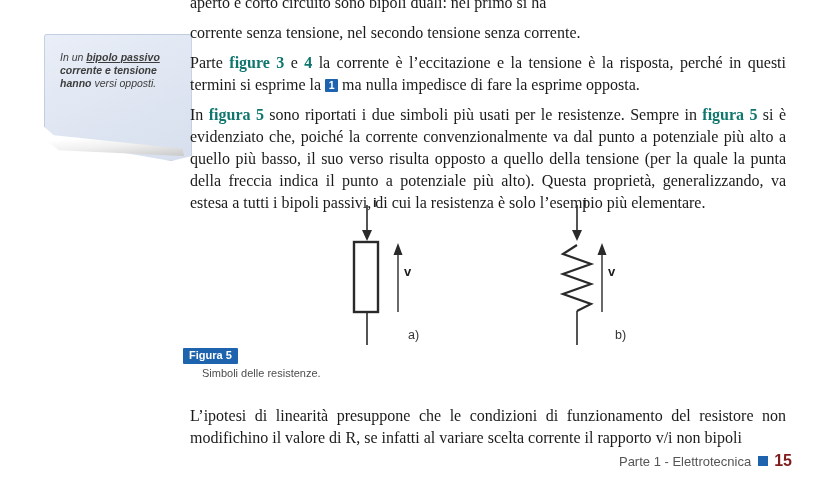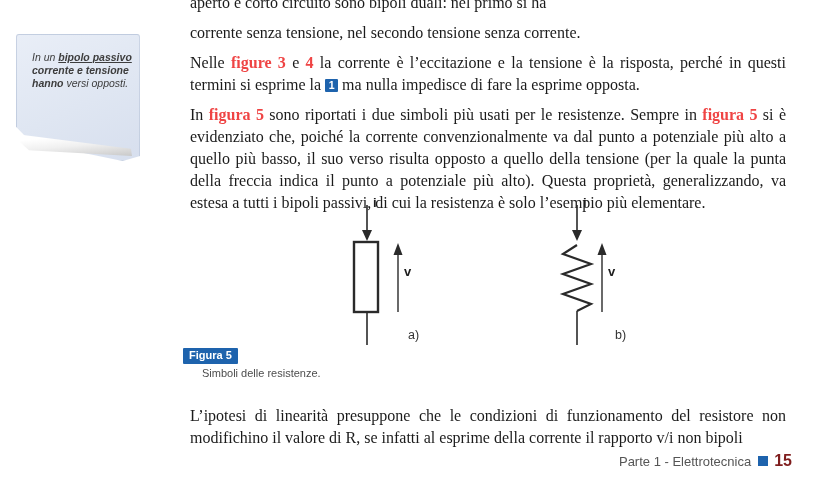--- a/index.html
+++ b/index.html
@@ -2,21 +2,21 @@
 <html><head>
 <meta charset="utf-8">
 <style>
   html,body { margin:0; padding:0; background:#ffffff; }
   .page {
     position:relative; width:831px; height:480px; background:#ffffff;
     overflow:hidden; font-family:"Liberation Serif", serif;
   }
 
   
-  .note { position:absolute; left:16px; top:34px; width:124px; height:127px; }
+  .note { position:absolute; left:44px; top:34px; width:148px; height:127px; }
   .note-paper {
     position:absolute; inset:0;
     background:linear-gradient(155deg,#e9eef7 0%,#dfe6f2 55%,#d7dfee 100%);
     border:1px solid rgba(150,165,195,0.35);
     border-radius:3px;
     clip-path:polygon(0 0, 100% 0, 100% 96%, 86% 100%, 12% 85%, 0 73%);
   }
   .note-curl {
     position:absolute; left:4px; right:8px; bottom:5px; height:24px;
     background:linear-gradient(175deg,#ffffff 25%,#f0f0f0 55%,#c9c9c9 100%);
@@ -31,21 +31,21 @@
   .nb { font-weight:bold; }
   .nu { text-decoration:underline; }
 
   
   .main-col { position:absolute; left:182px; top:-16px; width:612px; }
   .main-col p, .bottom-col p {
     margin:8px; text-align:justify;
     font-size:16px; line-height:22px; color:#1b1b1b;
   }
   .clipped { white-space:nowrap; overflow:hidden; }
-  .ref { color:#ef4444; font-weight:bold; }
+  .ref { color:#0f766e; font-weight:bold; }
   .it { }
   .fbadge {
     display:inline-block; background:#1e63ad; color:#ffffff;
     width:13px; height:13px; line-height:13px; text-align:center;
     font-family:"Liberation Sans", sans-serif; font-weight:bold;
     font-size:10.5px; vertical-align:1px; border-radius:1px;
   }
   .bottom-col { position:absolute; left:182px; top:397px; width:612px; }
 
   
@@ -86,21 +86,21 @@
 
   <div class="note">
     <div class="note-paper"></div>
     <div class="note-curl"></div>
     <div class="note-text"><span>In un </span><span class="nb nu">bipolo passivo</span><span> </span><span class="nb">corrente e tensione hanno</span><span> versi opposti.</span></div>
   </div>
 
   <div class="main-col">
     <p class="clipped">aperto e corto circuito sono bipoli duali: nel primo si ha</p>
     <p>corrente senza tensione, nel secondo tensione senza corrente.</p>
-    <p><span>Nelle </span><span class="ref">figure 3</span><span> e </span><span class="ref">4</span><span> la corrente è l’eccitazione e la tensione è la risposta, perché in questi termini si esprime la </span><span class="fbadge">1</span><span> ma nulla impedisce di fare la esprime opposta.</span></p>
+    <p><span>Parte </span><span class="ref">figure 3</span><span> e </span><span class="ref">4</span><span> la corrente è l’eccitazione e la tensione è la risposta, perché in questi termini si esprime la </span><span class="fbadge">1</span><span> ma nulla impedisce di fare la esprime opposta.</span></p>
     <p><span>In </span><span class="ref">figura 5</span><span> sono riportati i due simboli più usati per le resistenze. Sempre in </span><span class="ref">figura 5</span><span> si è evidenziato che, poiché la corrente convenzionalmente va dal punto a potenziale più alto a quello più basso, </span><span class="it">il suo verso risulta opposto a quello della tensione</span><span> (per la quale la punta della freccia indica il punto a potenziale più alto). Questa proprietà, generalizzando, va estesa a tutti i bipoli passivi, di cui la resistenza è solo l’esempio più elementare.</span></p>
   </div>
 
   <svg class="fig-svg" width="340" height="155" viewBox="0 0 340 155">
 
     <g>
       <line x1="37" y1="12" x2="37" y2="39" stroke="#2a2a2a" stroke-width="1.6"></line>
       <polygon points="32,37 42,37 37,48" fill="#2a2a2a"></polygon>
       <rect x="24" y="49" width="24" height="70" fill="#ffffff" stroke="#2a2a2a" stroke-width="2.4"></rect>
       <line x1="37" y1="119" x2="37" y2="152" stroke="#2a2a2a" stroke-width="1.6"></line>
@@ -122,21 +122,21 @@
   <span class="fig-label" style="left:404px; top:264px;">v</span>
   <span class="fig-sub" style="left:408px; top:328px;">a)</span>
   <span class="fig-label" style="left:583px; top:195px;">i</span>
   <span class="fig-label" style="left:608px; top:264px;">v</span>
   <span class="fig-sub" style="left:615px; top:328px;">b)</span>
 
   <span class="caption-badge">Figura 5</span>
   <span class="caption-text">Simboli delle resistenze.</span>
 
   <div class="bottom-col">
-    <p><span>L’ipotesi di linearità presuppone che le condizioni di funzionamento del resistore non modifichino il valore di </span><span class="it">R</span><span>, se infatti al esprime della corrente il rapporto </span><span class="it">v/i</span><span> non bipoli</span></p>
+    <p><span>L’ipotesi di linearità presuppone che le condizioni di funzionamento del resistore non modifichino il valore di </span><span class="it">R</span><span>, se infatti al variare scelta corrente il rapporto </span><span class="it">v/i</span><span> non bipoli</span></p>
   </div>
 
   <div class="footer">
     <span class="footer-section">Parte 1 - Elettrotecnica</span>
     <span class="footer-square"></span>
     <span class="footer-page">15</span>
   </div>
 
 </div>
 

